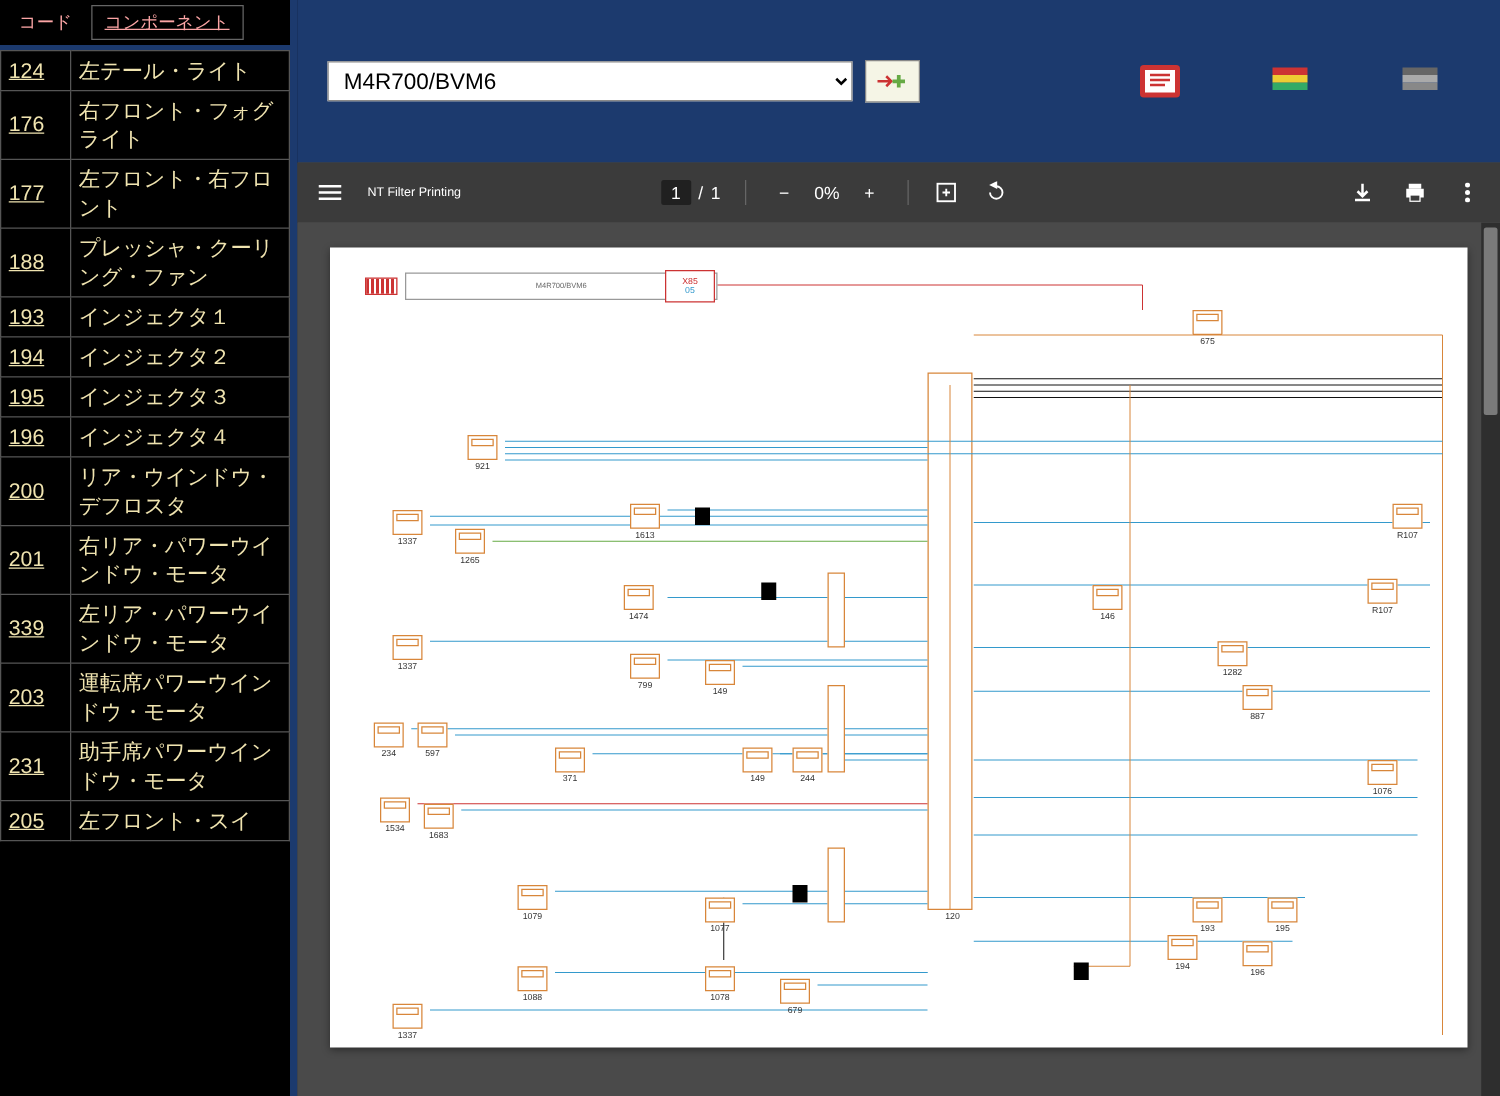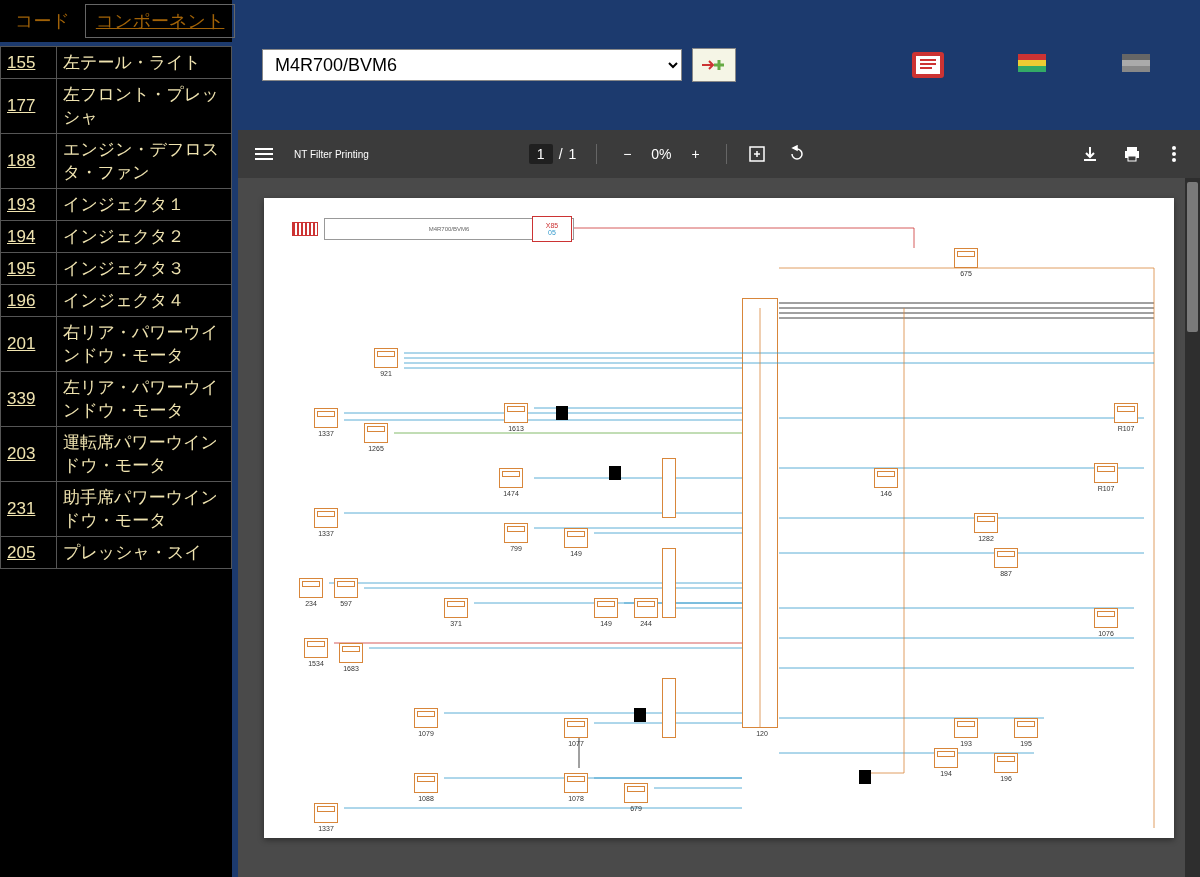--- a/index.html
+++ b/index.html
@@ -2,21 +2,21 @@
 <html><head>
 <meta charset="utf-8">
 <style>
   * { box-sizing: border-box; margin: 0; padding: 0; }
   html, body { width: 1200px; height: 877px; overflow: hidden; font-family: "Meiryo", "Arial", sans-serif; background: #1c3a6e; }
   .root { display: flex; width: 100%; height: 100%; }
 
   
   .sidebar { width: 238px; flex: 0 0 238px; background: #000; color: #f0e4b0; display: flex; flex-direction: column; border-right: 6px solid #1c3a6e; }
   .tabs { display: flex; background: #000; border-bottom: 4px solid #1c3a6e; padding: 4px; gap: 4px; }
-  .tab { flex: 0 0 auto; padding: 4px 10px; font-size: 18px; color: #a16207; border: 1px solid #000; cursor: pointer; }
+  .tab { flex: 0 0 auto; padding: 4px 10px; font-size: 14px; color: #fca5a5; border: 1px solid #000; cursor: pointer; }
   .tab.active { text-decoration: underline; border: 1px solid #666; }
   .table-wrap { flex: 1; overflow-y: hidden; }
   table.codes { width: 100%; border-collapse: collapse; table-layout: fixed; }
   table.codes td { border: 1px solid #555; padding: 4px 6px; font-size: 17px; vertical-align: middle; }
   table.codes td.code { width: 56px; text-decoration: underline; }
   table.codes tr { background: #000; }
 
   
   .main { flex: 1; display: flex; flex-direction: column; }
   .topbar { height: 130px; background: #1c3a6e; display: flex; align-items: center; padding: 0 24px; gap: 60px; }
@@ -66,66 +66,74 @@
 
   <div class="sidebar">
     <div class="tabs">
       <div class="tab">コード</div>
       <div class="tab active">コンポーネント</div>
     </div>
     <div class="table-wrap">
       <table class="codes">
           <tbody id="codes-body">
             <tr>
-              <td class="code">155</td>
+              <td class="code">124</td>
               <td>左テール・ライト</td>
             </tr>
             <tr>
+              <td class="code">176</td>
+              <td>右フロント・フォグライト</td>
+            </tr>
+            <tr>
               <td class="code">177</td>
-              <td>左フロント・プレッシャ</td>
+              <td>左フロント・右フロント</td>
             </tr>
             <tr>
               <td class="code">188</td>
-              <td>エンジン・デフロスタ・ファン</td>
+              <td>プレッシャ・クーリング・ファン</td>
             </tr>
             <tr>
               <td class="code">193</td>
               <td>インジェクタ１</td>
             </tr>
             <tr>
               <td class="code">194</td>
               <td>インジェクタ２</td>
             </tr>
             <tr>
               <td class="code">195</td>
               <td>インジェクタ３</td>
             </tr>
             <tr>
               <td class="code">196</td>
               <td>インジェクタ４</td>
             </tr>
             <tr>
+              <td class="code">200</td>
+              <td>リア・ウインドウ・デフロスタ</td>
+            </tr>
+            <tr>
               <td class="code">201</td>
               <td>右リア・パワーウインドウ・モータ</td>
             </tr>
             <tr>
               <td class="code">339</td>
               <td>左リア・パワーウインドウ・モータ</td>
             </tr>
             <tr>
               <td class="code">203</td>
               <td>運転席パワーウインドウ・モータ</td>
             </tr>
             <tr>
               <td class="code">231</td>
               <td>助手席パワーウインドウ・モータ</td>
             </tr>
             <tr>
               <td class="code">205</td>
-              <td>プレッシャ・スイ</td>
+              <td>左フロント・スイ</td>
             </tr>
           </tbody>
         </table>
     </div>
   </div>
 
   <div class="main">
 
     <div class="topbar">
       <div class="select-wrap">

